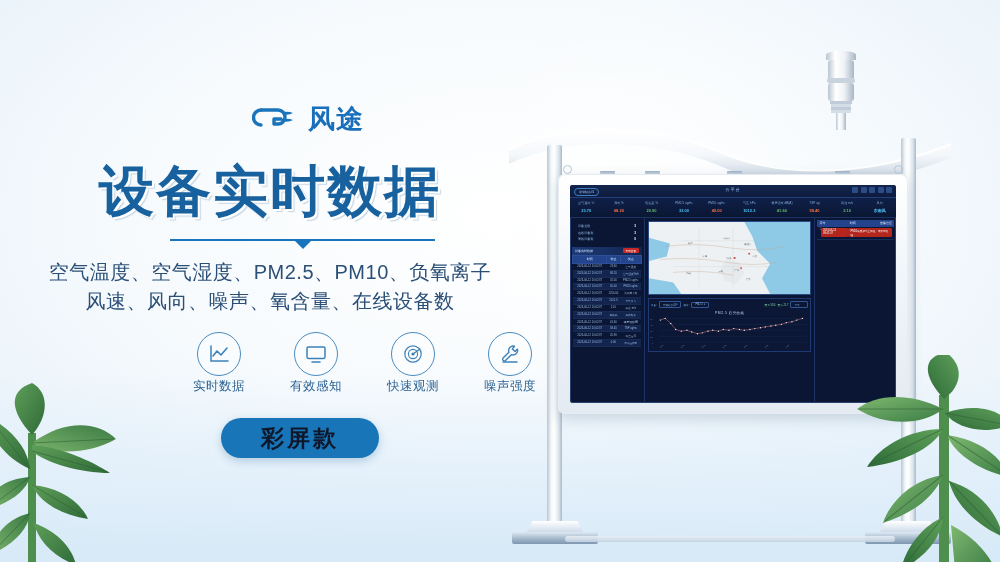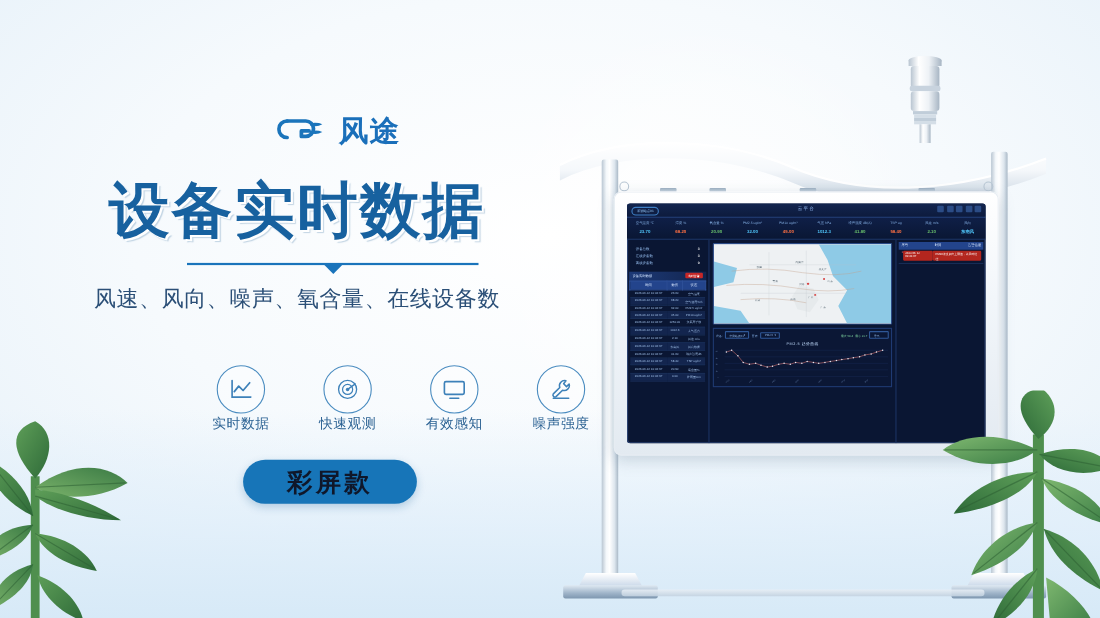--- a/index.html
+++ b/index.html
@@ -260,54 +260,55 @@
     </div>
 
     <div class="main-title">设备实时数据</div>
 
     <div class="divider">
       <span class="line"></span>
       <span class="tri"></span>
     </div>
 
     <div class="sub-lines">
+      <div>空气温度、空气湿度、PM2.5、PM10、负氧离子</div>
       <div>风速、风向、噪声、氧含量、在线设备数</div>
     </div>
 
     <div class="features">
       <div class="feat">
         <span class="circ">
           <svg width="22" height="20" viewBox="0 0 22 20">
             <path d="M3 2 V17 H20" fill="none" stroke="#3d81b9" stroke-width="1.5" stroke-linecap="round"></path>
             <path d="M5 12 L9 7 L13 11 L19 4" fill="none" stroke="#3d81b9" stroke-width="1.6" stroke-linecap="round" stroke-linejoin="round"></path>
           </svg>
         </span>
         <span class="cap">实时数据</span>
       </div>
 
       <div class="feat">
         <span class="circ">
+          <svg width="24" height="20" viewBox="0 0 24 20">
+            <rect x="3" y="3" width="18" height="11.5" rx="1.4" fill="none" stroke="#3d81b9" stroke-width="1.5"></rect>
+            <path d="M8 18 H16" stroke="#3d81b9" stroke-width="1.5" stroke-linecap="round"></path>
+          </svg>
+        </span>
+        <span class="cap">有效感知</span>
+      </div>
+
+      <div class="feat">
+        <span class="circ">
           <svg width="22" height="22" viewBox="0 0 22 22">
             <circle cx="11" cy="11" r="8.2" fill="none" stroke="#3d81b9" stroke-width="1.2"></circle>
             <circle cx="11" cy="11" r="4.6" fill="none" stroke="#3d81b9" stroke-width="1.1"></circle>
             <circle cx="11" cy="11" r="1.6" fill="#3d81b9"></circle>
             <path d="M11 11 L18 6" stroke="#3d81b9" stroke-width="1.2" stroke-linecap="round"></path>
           </svg>
         </span>
         <span class="cap">快速观测</span>
-      </div>
-
-      <div class="feat">
-        <span class="circ">
-          <svg width="24" height="20" viewBox="0 0 24 20">
-            <rect x="3" y="3" width="18" height="11.5" rx="1.4" fill="none" stroke="#3d81b9" stroke-width="1.5"></rect>
-            <path d="M8 18 H16" stroke="#3d81b9" stroke-width="1.5" stroke-linecap="round"></path>
-          </svg>
-        </span>
-        <span class="cap">有效感知</span>
       </div>
 
       <div class="feat">
         <span class="circ">
           <svg width="22" height="22" viewBox="0 0 22 22">
             <path d="M15.5 3.2 a4.6 4.6 0 0 0 -5.6 6 L4 15.1 a1.8 1.8 0 0 0 2.5 2.5 l5.9 -5.9 a4.6 4.6 0 0 0 6 -5.6 L16 8.5 l-2.6 -2.6 z" fill="none" stroke="#3d81b9" stroke-width="1.4" stroke-linejoin="round"></path>
             <path d="M4 19 H18" stroke="#3d81b9" stroke-width="1.4" stroke-linecap="round"></path>
           </svg>
         </span>
         <span class="cap">噪声强度</span>

